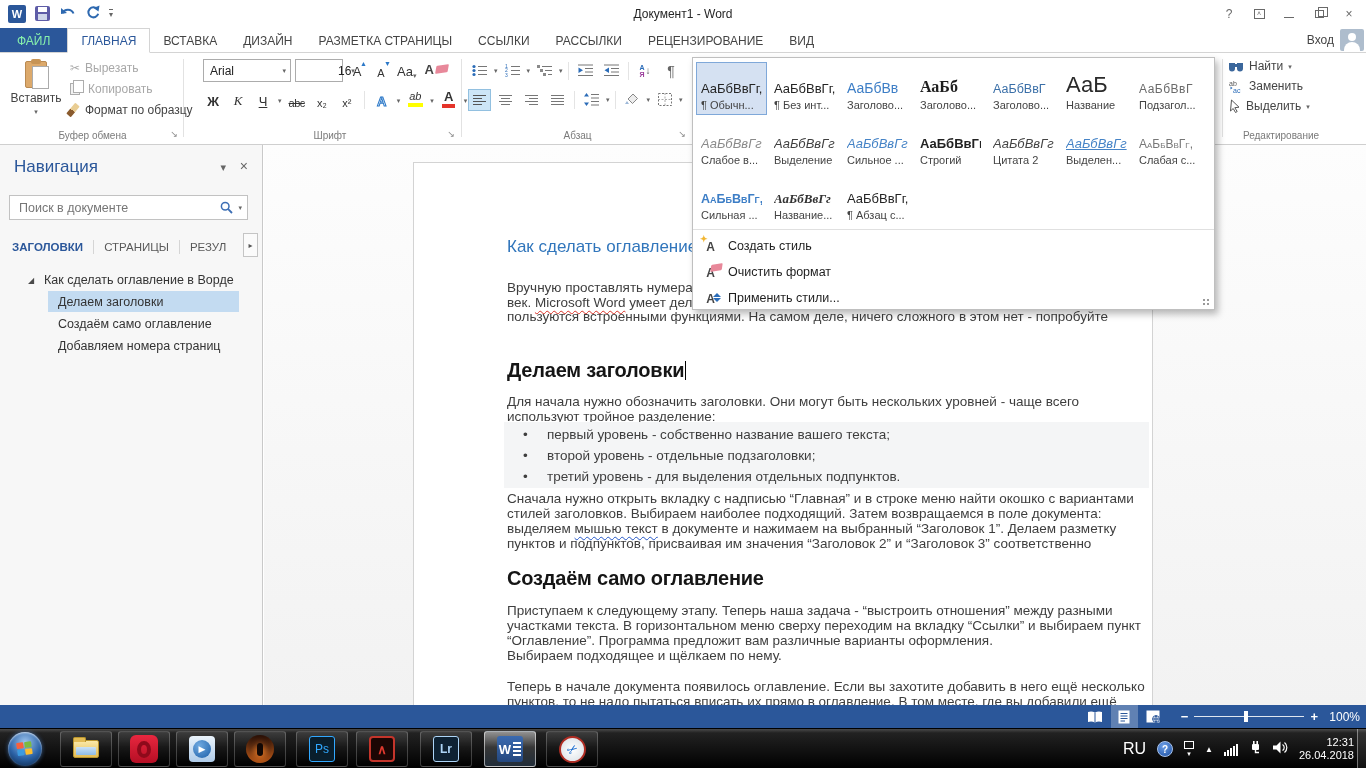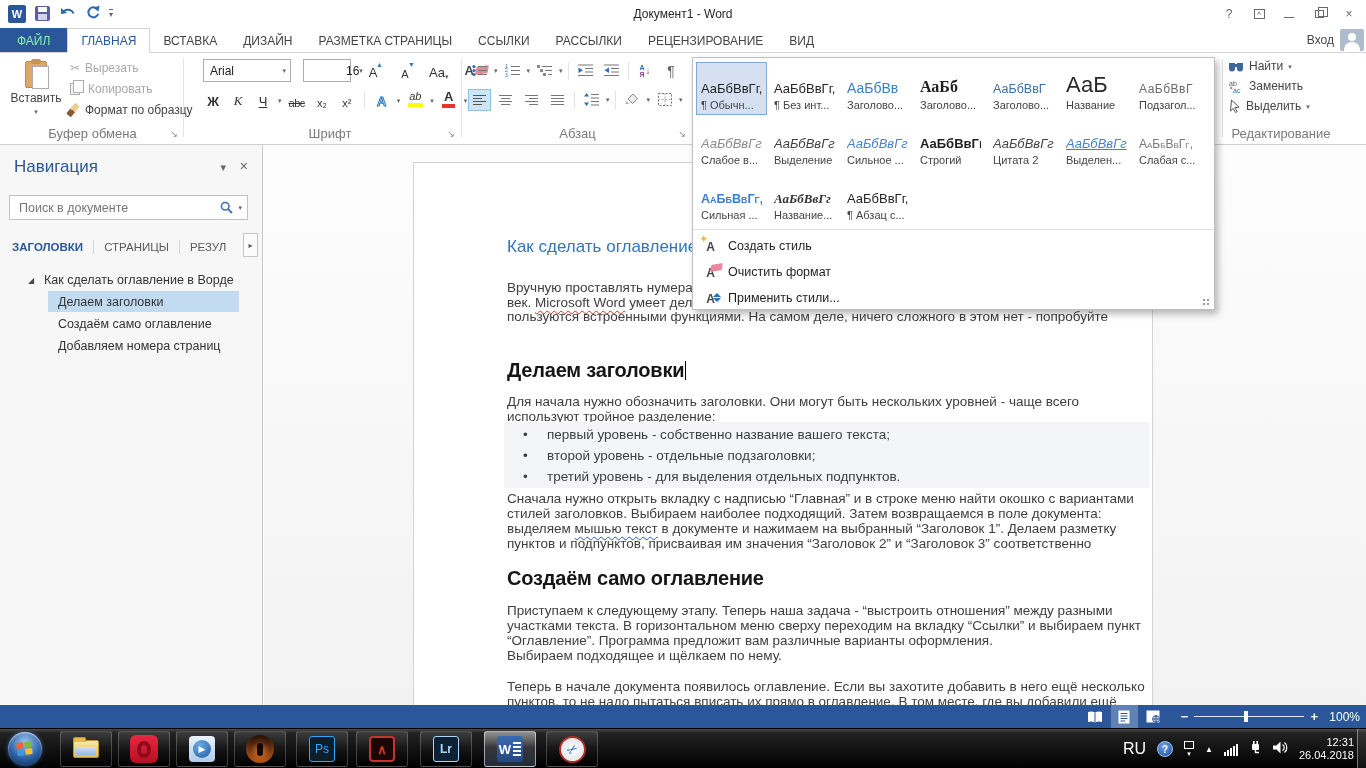--- a/index.html
+++ b/index.html
@@ -33,42 +33,42 @@
   .tab.active{color:#2B579A;border:1px solid #D4D4D4;border-bottom:1px solid #fff;position:relative;z-index:5;background:#fff;margin-bottom:-1px;}
   .signin{position:absolute;right:32px;top:33px;font-size:12px;color:#444;}
   .avatar{position:absolute;right:2px;top:29px;width:24px;height:22px;background:#AEBDCD;border-radius:2px;overflow:hidden;}
   .avatar::before{content:"";position:absolute;left:8px;top:4px;width:8px;height:8px;border-radius:50%;background:#fff;}
   .avatar::after{content:"";position:absolute;left:4px;top:13px;width:16px;height:10px;border-radius:8px 8px 0 0;background:#fff;}
 
   
   .ribbon{position:absolute;left:0;top:52px;width:1366px;height:93px;background:#fff;
           border-top:1px solid #D4D4D4;border-bottom:1px solid #CFCFCF;}
   .vsep{position:absolute;top:6px;height:78px;width:1px;background:#E2E2E2;}
-  .glabel{position:absolute;bottom:3px;font-size:13px;color:#7A7A7A;text-align:center;}
+  .glabel{position:absolute;bottom:3px;font-size:10px;color:#7A7A7A;text-align:center;}
   .launcher{position:absolute;bottom:4px;font-size:9px;color:#8A8A8A;width:12px;height:12px;
             display:flex;align-items:center;justify-content:center;}
   .dd{font-size:7px;color:#666;line-height:7px;}
 
   
   .paste{position:absolute;left:10px;top:5px;width:52px;height:74px;display:flex;flex-direction:column;
          align-items:center;justify-content:flex-start;font-size:12px;color:#444;gap:3px;padding-top:3px;}
   .ic-clip{width:22px;height:27px;background:#DCA96B;border:1px solid #B98A52;border-radius:2px;position:relative;}
   .ic-clip::before{content:"";position:absolute;left:5px;top:-3px;width:10px;height:5px;background:#C79455;border-radius:2px;}
   .ic-clip::after{content:"";position:absolute;left:6px;top:4px;width:15px;height:21px;background:#fff;border:1px solid #ABABAB;}
   .clipbtns{position:absolute;left:70px;top:8px;display:flex;flex-direction:column;gap:7px;font-size:12px;}
   .clipbtn{display:flex;align-items:center;gap:5px;color:#444;}
   .clipbtn.disabled{color:#A8A8A8;}
   .ic-cut{font-size:12px;color:#A8A8A8;}
   .ic-copy{position:relative;width:10px;height:12px;border:1px solid #ADADAD;background:#F2F2F2;margin-right:3px;}
   .ic-copy::after{content:"";position:absolute;left:2px;top:-4px;width:9px;height:11px;border:1px solid #ADADAD;background:#fff;}
   .ic-fp{width:6px;height:14px;background:linear-gradient(#E9CD93 55%,#8A5B2E 55%);transform:rotate(40deg);border-radius:1px;margin-right:4px;}
 
   
   .g-font{position:absolute;left:203px;top:6px;}
-  .frow1{display:flex;align-items:flex-end;gap:12px;}
+  .frow1{display:flex;align-items:flex-start;gap:4px;}
   .combo{height:23px;border:1px solid #ACACAC;background:#fff;display:flex;align-items:center;
          justify-content:space-between;font-size:12px;color:#222;padding:0 4px 0 6px;}
   .combo.name{width:88px;}
   .combo.size{width:37px;padding-left:42px;}
   .fbtn{height:22px;min-width:20px;display:flex;align-items:flex-end;justify-content:center;
         font-size:13px;color:#333;padding:0 2px 2px;position:relative;}
   .sizearrow{font-size:7px;color:#2B78C8;position:absolute;top:1px;right:0;}
   .frow2{display:flex;align-items:center;gap:5px;margin-top:7px;font-size:13px;color:#333;height:22px;}
   .bold{font-weight:bold;}
   .italic{font-style:italic;font-family:"Liberation Serif",serif;}

